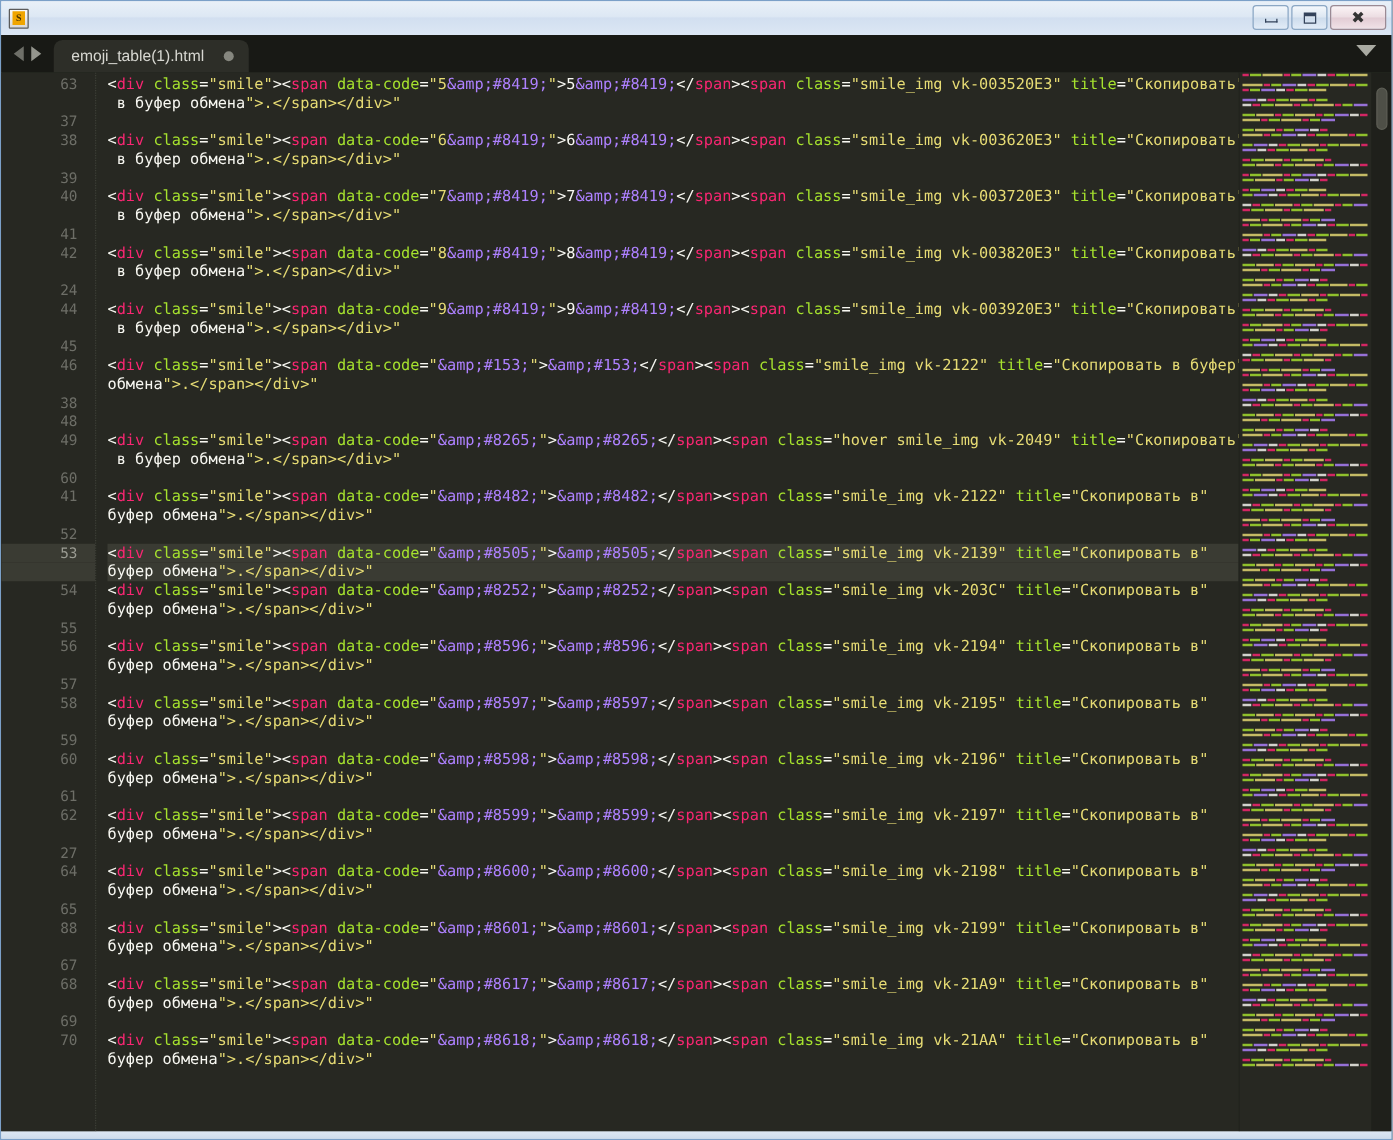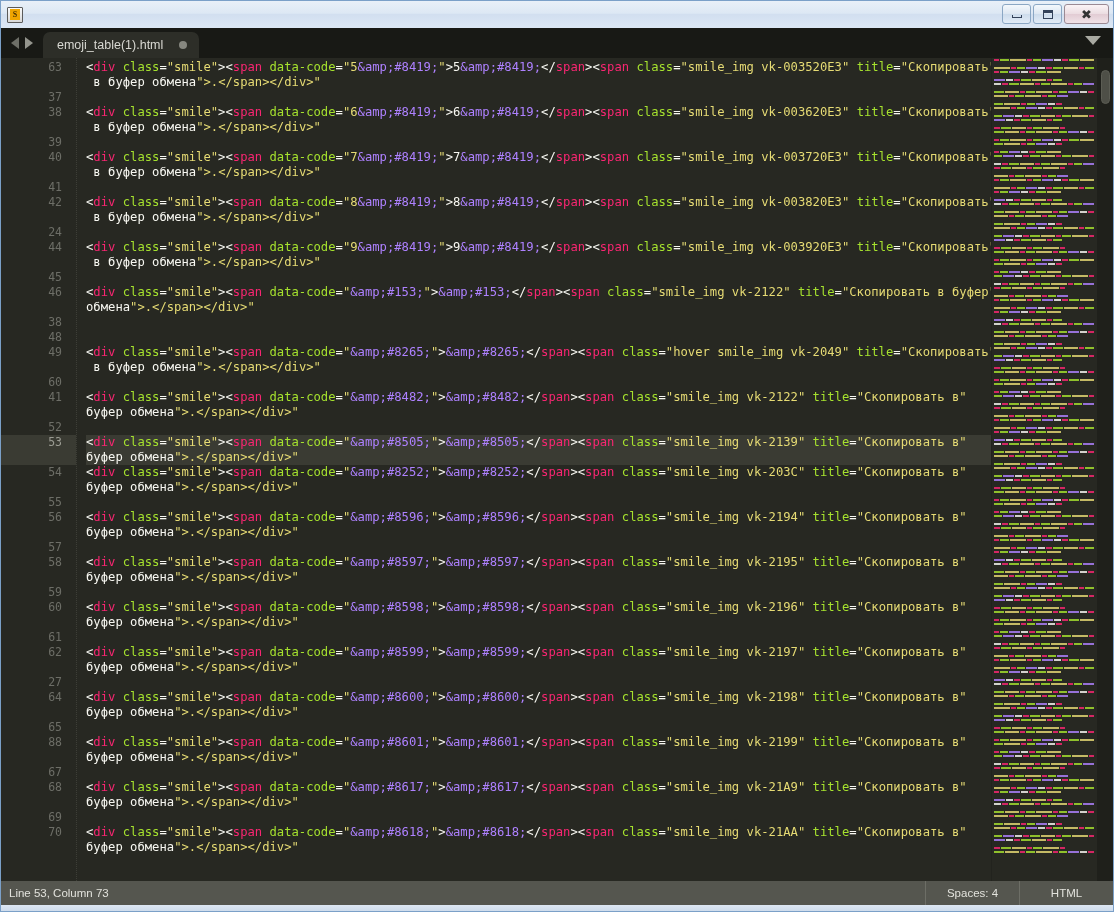--- a/index.html
+++ b/index.html
@@ -1793,20 +1793,15 @@
           <div class="mm-row"></div>
           <div class="mm-row"></div>
         </div>
       <div class="scrollbar">
         <div class="sb-thumb"></div>
       </div>
     </div>
 
   </div>
 
-  <div class="statusbar">
-    <div class="status-left">Line 53, Column 73</div>
-    <div class="status-cell">Spaces: 4</div>
-    <div class="status-cell">HTML</div>
-  </div>
 
   <div class="bottom-edge"></div>
 </div>
 
 </body></html>

